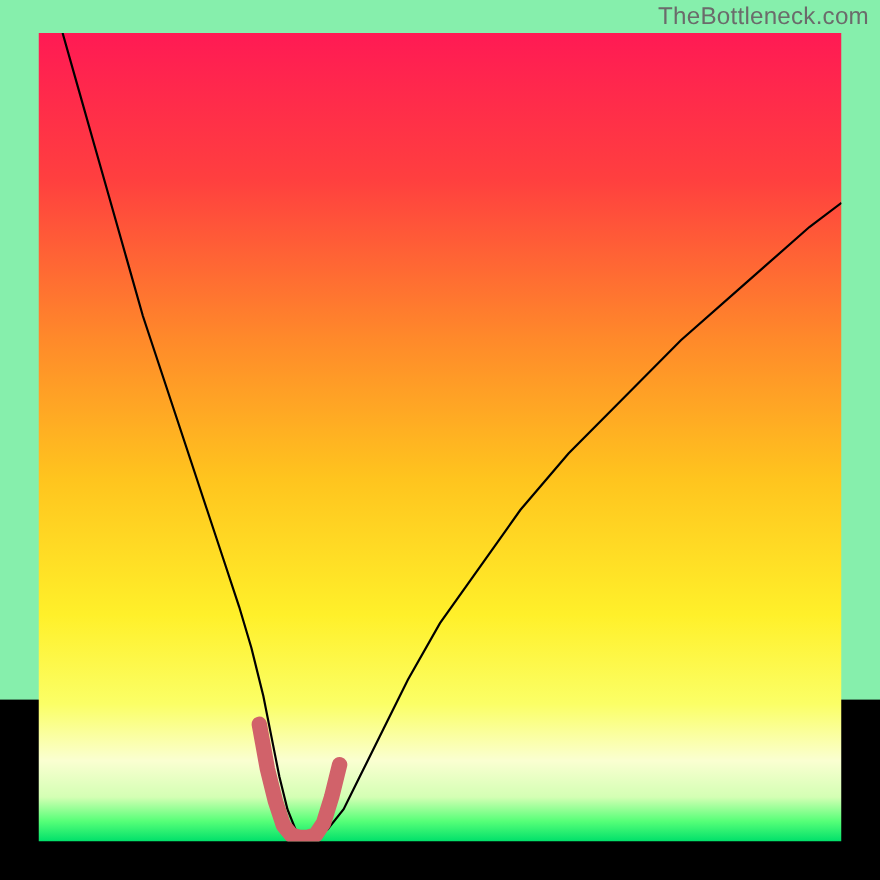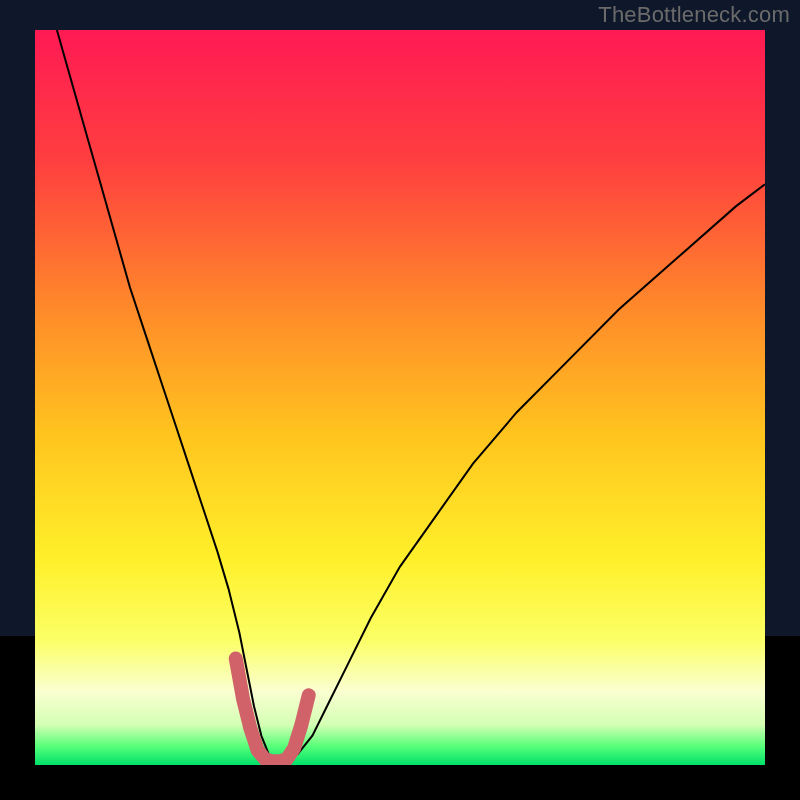--- a/index.html
+++ b/index.html
@@ -10,21 +10,21 @@
     background: #000;
     overflow: hidden;
     font-family: Arial, Helvetica, sans-serif;
   }
   .frame {
     position: absolute;
     left: 0;
     top: 0;
     width: 800px;
     height: 636px;
-    background: #0f172a;
+    background: #86efac;
   }
   .watermark {
     position: absolute;
     top: 2px;
     right: 10px;
     color: #6b6b6b;
     font-size: 22px;
     letter-spacing: 0.2px;
     font-weight: 400;
   }

